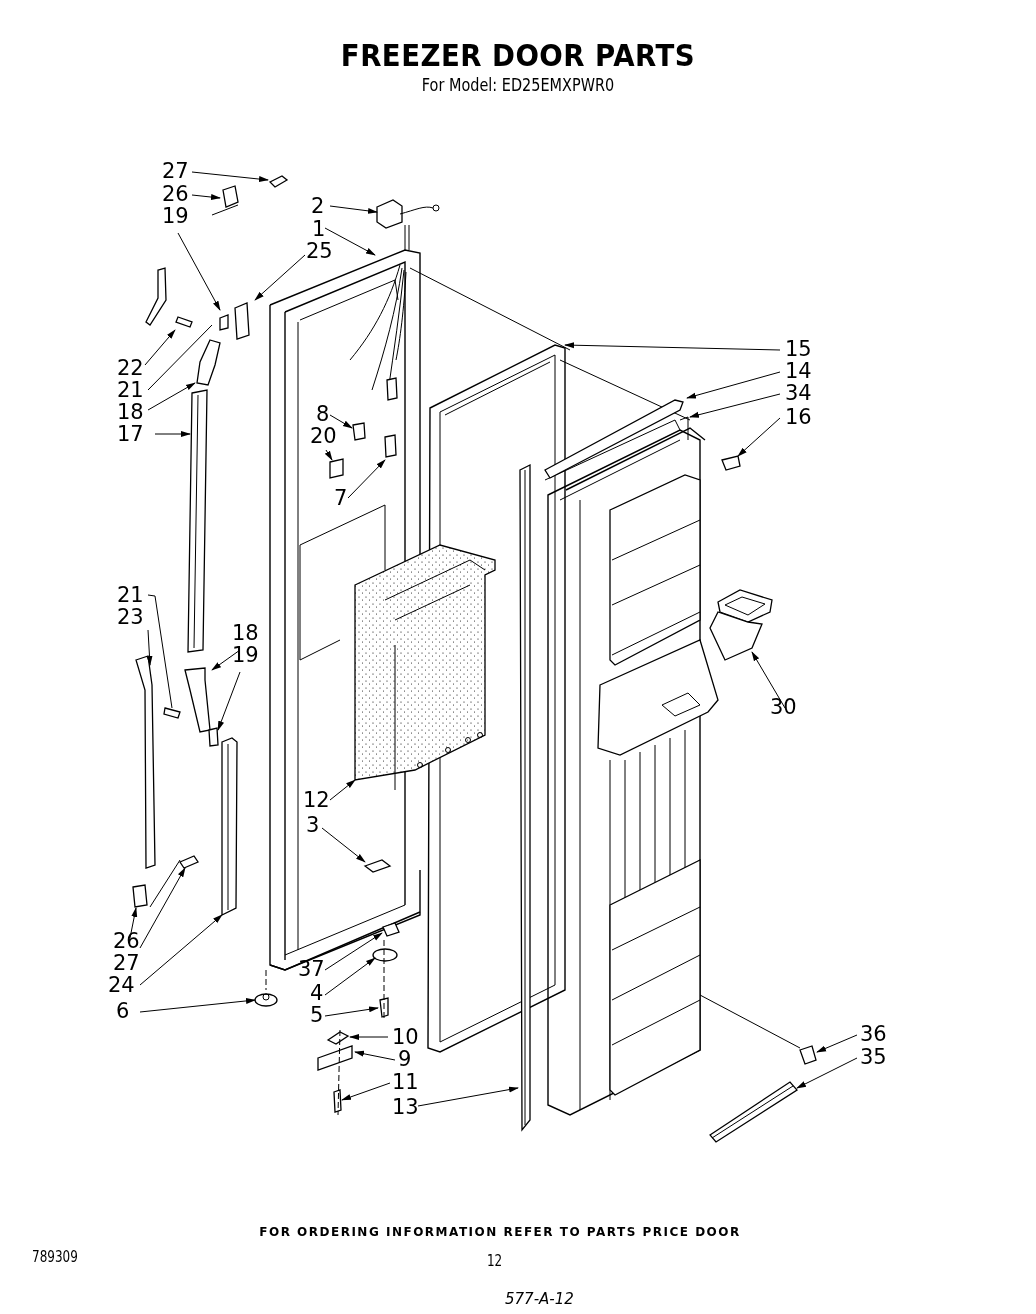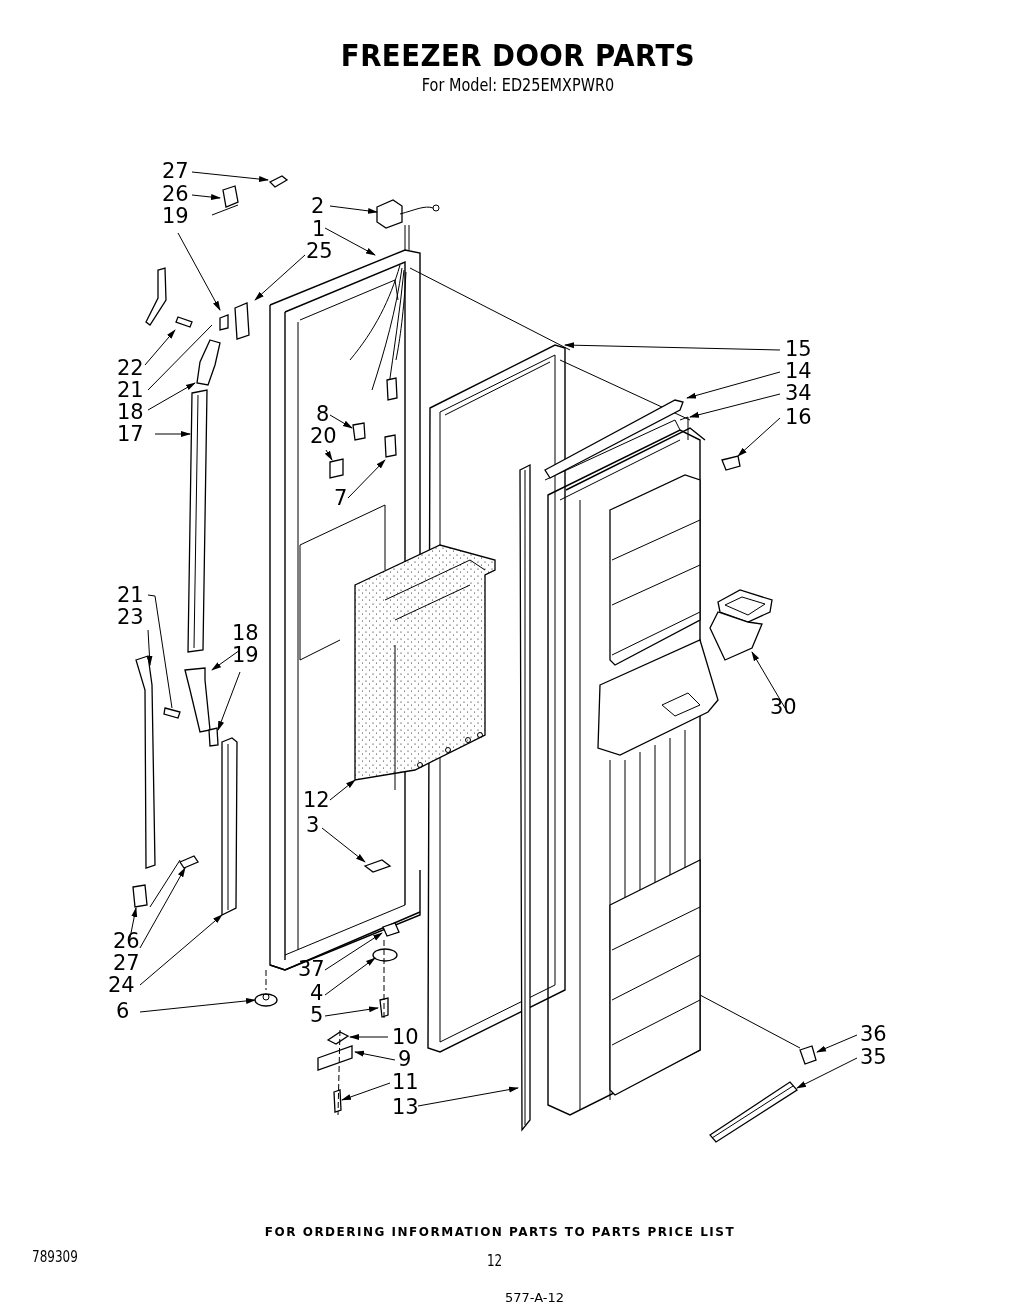--- a/index.html
+++ b/index.html
@@ -18,21 +18,21 @@
     .lead { stroke: #000; stroke-width: 1; fill: none; }
     .part { stroke: #000; stroke-width: 1.3; fill: #fff; }
     .stipple { stroke: #000; stroke-width: 1.3; fill: url(#dots); }
     .footer-note { position: absolute; left: 0; width: 1000px; top: 1225px; text-align: center;
                    font-size: 12px; font-weight: bold; letter-spacing: 1.5px;
                    font-family: "DejaVu Sans", sans-serif; padding-left: 0; }
     .doc-num { position: absolute; left: 32px; top: 1248px; font-size: 15px;
                font-family: "DejaVu Sans", sans-serif; transform: scaleX(0.8); transform-origin: left; }
     .page-num { position: absolute; left: 485px; top: 1252px; font-size: 15px;
                 font-family: "DejaVu Sans", sans-serif; transform: scaleX(0.8); }
-    .code { position: absolute; left: 505px; top: 1290px; font-size: 13px; 
+    .code { position: absolute; left: 505px; top: 1290px; font-size: 15px; font-style: italic;
             font-family: "DejaVu Sans", sans-serif; }
   </style>
 </head>
 <body>
 
 <div class="title">FREEZER DOOR PARTS</div>
 <div class="subtitle">For Model: ED25EMXPWR0</div>
 
 <svg class="diagram" viewBox="0 0 1036 1314" xmlns="http://www.w3.org/2000/svg">
   <defs>
@@ -319,16 +319,16 @@
     <text class="callout" x="310" y="1022">5</text>
     <text class="callout" x="392" y="1044">10</text>
     <text class="callout" x="398" y="1066">9</text>
     <text class="callout" x="392" y="1089">11</text>
     <text class="callout" x="392" y="1114">13</text>
     <text class="callout" x="860" y="1041">36</text>
     <text class="callout" x="860" y="1064">35</text>
   </g>
 </svg>
 
-<div class="footer-note">FOR ORDERING INFORMATION PARTS TO PARTS PRICE LIST</div>
+<div class="footer-note">FOR ORDERING INFORMATION REFER TO PARTS PRICE DOOR</div>
 <div class="doc-num">789309</div>
 <div class="page-num">12</div>
 <div class="code">577-A-12</div>
 
 </body></html>

